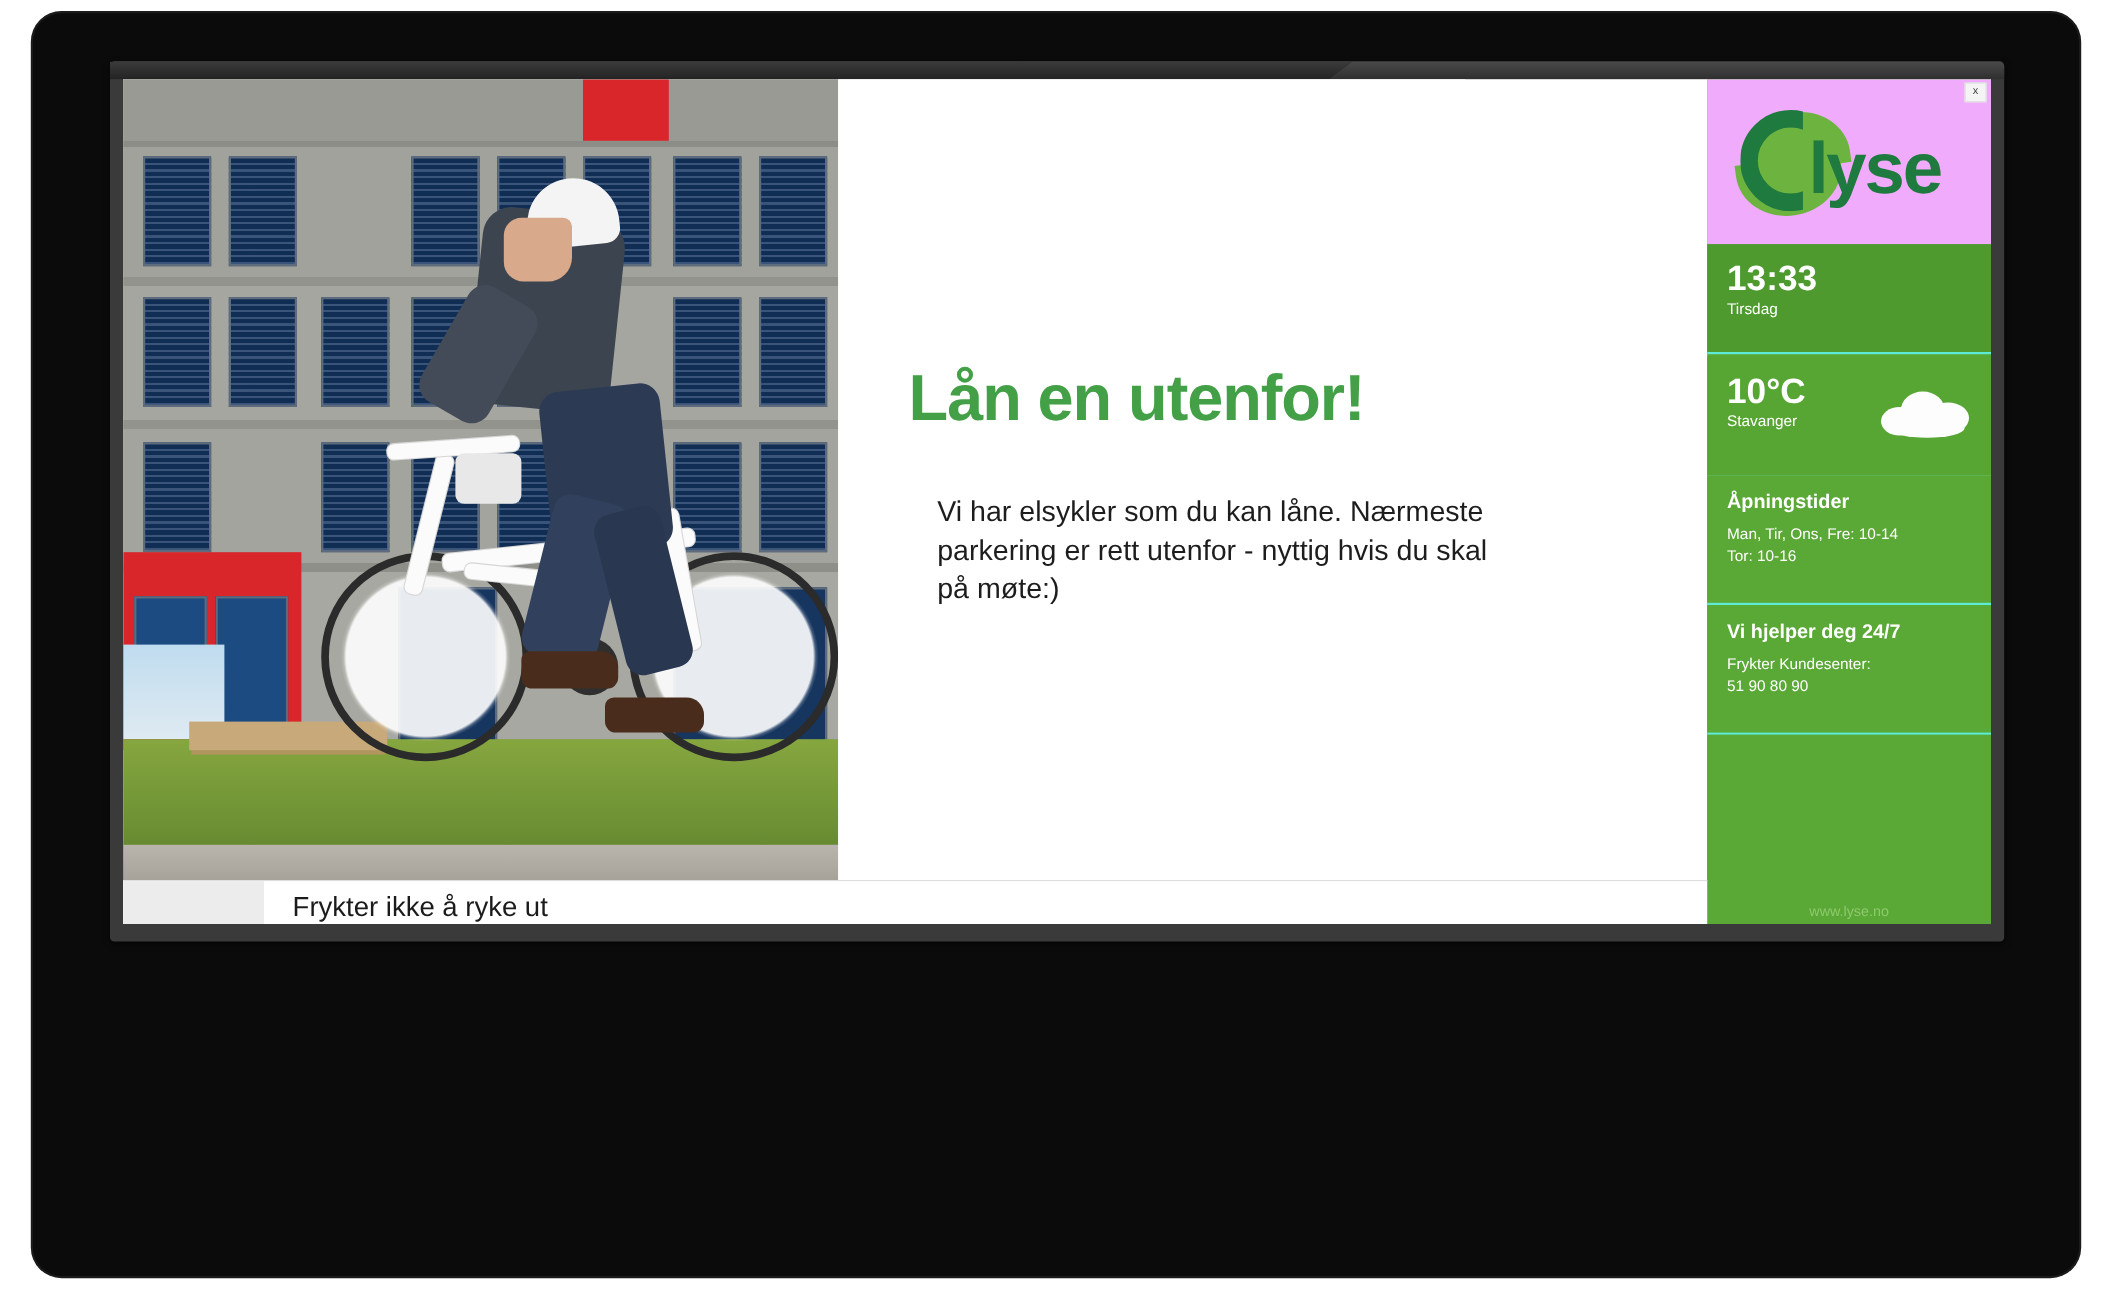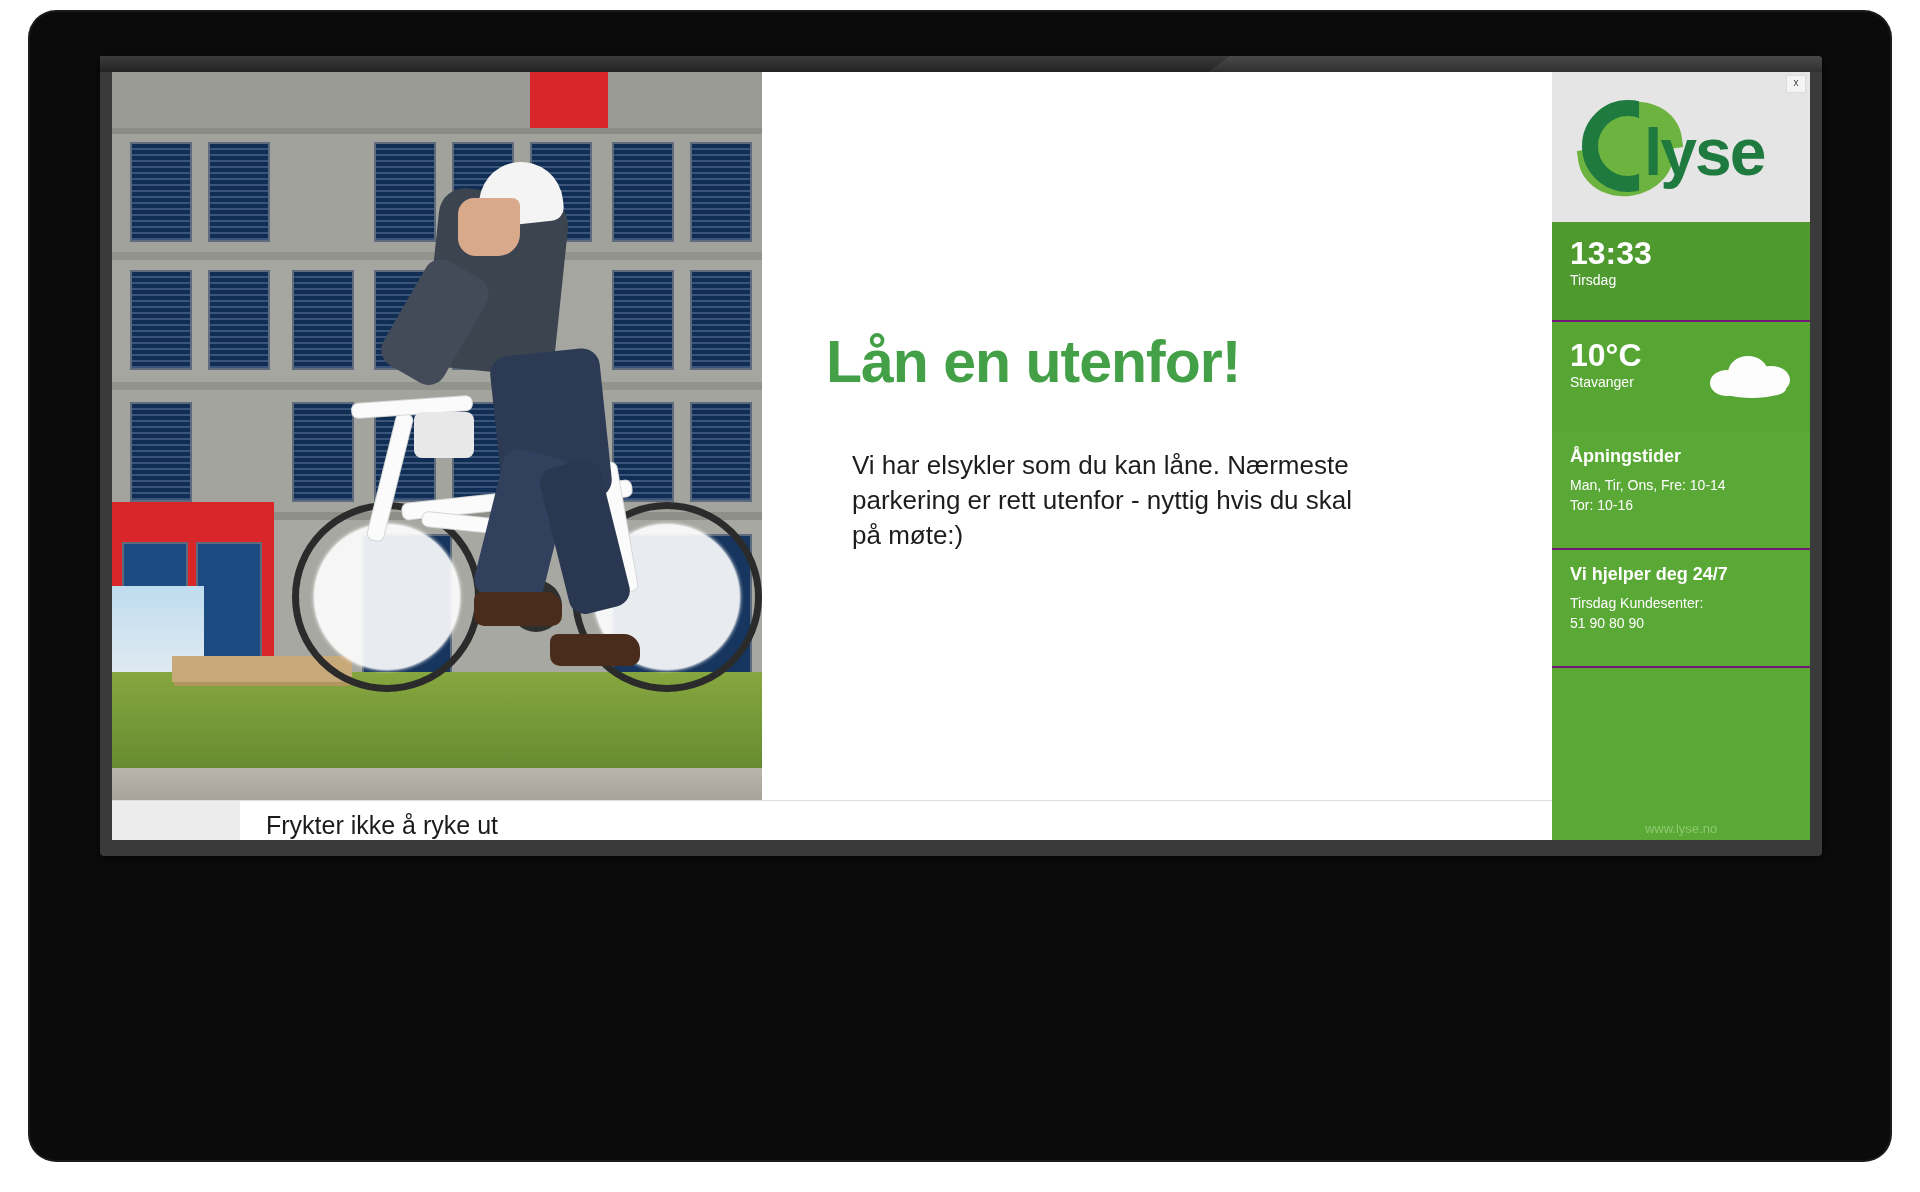--- a/index.html
+++ b/index.html
@@ -199,21 +199,21 @@
     right: 0;
     top: 0;
     width: 258px;
     height: 768px;
     background: #5aa835;
   }
   #logo-area {
     position: absolute;
     left: 0; top: 0;
     width: 258px; height: 150px;
-    background: #e5e5e5;
+    background: #f0abfc;
   }
   #logo {
     position: absolute;
     left: 26px;
     top: 20px;
     width: 200px;
     height: 110px;
   }
   .swoosh-top, .swoosh-bottom {
     position: absolute;
@@ -240,21 +240,21 @@
     color: #1f7a3f;
     font-family: "Liberation Sans", sans-serif;
     letter-spacing: -2px;
   }
 
   .tile {
     position: absolute;
     left: 0;
     width: 258px;
     box-sizing: border-box;
-    border-bottom: 2px solid #701a75;
+    border-bottom: 2px solid #5eead4;
     color: #ffffff;
     padding: 14px 18px 12px 18px;
   }
   .tile-dark { background: #4e9a2f; }
   .tile-mid { background: #57a634; }
   .tile-light { background: #5aa835; }
   .tile-big { font-size: 32px; font-weight: bold; line-height: 34px; }
   .tile-small { font-size: 14px; line-height: 20px; }
   .tile-head { font-size: 18px; font-weight: bold; margin-bottom: 8px; }
   #weather-icon {
@@ -424,21 +424,21 @@
         </div>
 
         <div class="tile tile-light" style="top:360px; height:118px;">
           <div class="tile-head">Åpningstider</div>
           <div class="tile-small">Man, Tir, Ons, Fre: 10-14</div>
           <div class="tile-small">Tor: 10-16</div>
         </div>
 
         <div class="tile tile-light" style="top:478px; height:118px;">
           <div class="tile-head">Vi hjelper deg 24/7</div>
-          <div class="tile-small">Tirsdag Kundesenter:</div>
+          <div class="tile-small">Frykter Kundesenter:</div>
           <div class="tile-small">51 90 80 90</div>
         </div>
 
         <div class="tile tile-light" style="top:596px; height:172px; border-bottom:none;"></div>
 
         <div id="footer-url">www.lyse.no</div>
       </div>
 
       <div id="news">
         <div id="news-logo">

